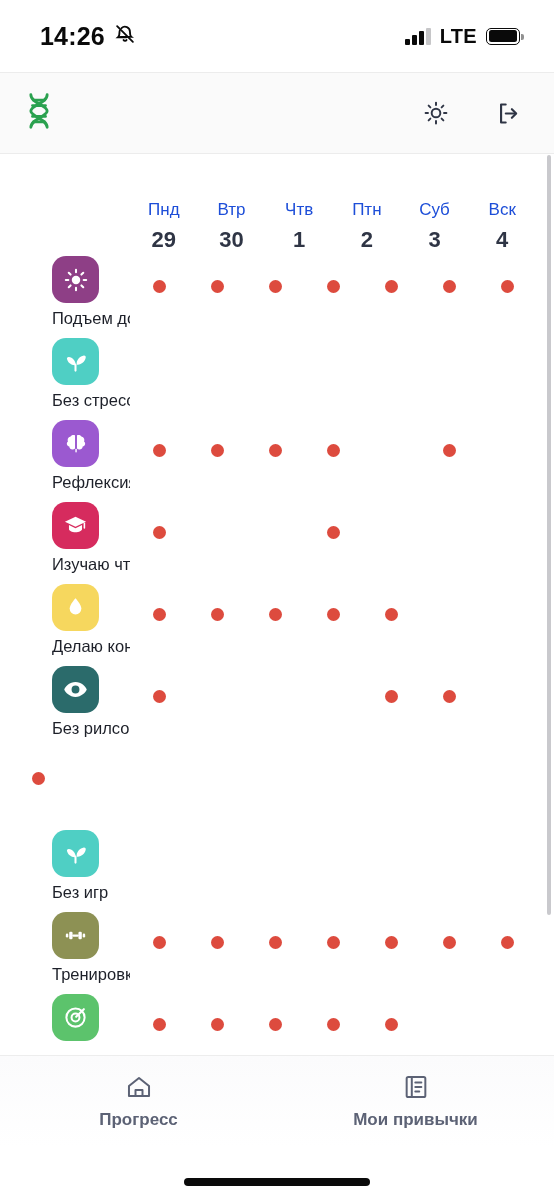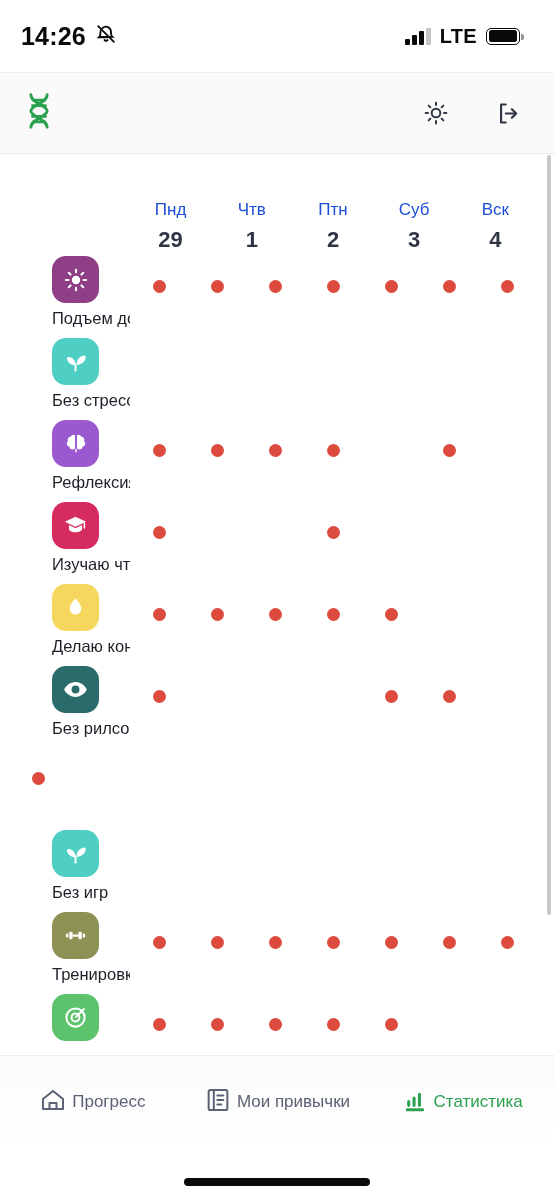--- a/index.html
+++ b/index.html
@@ -8,21 +8,21 @@
     font-family: "Liberation Sans", sans-serif;
     background: #ffffff;
     overflow: hidden;
   }
   .phone { position: relative; width: 554px; height: 1200px; background: #ffffff; }
 
   
   .statusbar {
     height: 72px; width: 100%;
     display: flex; align-items: center; justify-content: space-between;
-    padding: 0 34px 0 21px;
+    padding: 0 34px 0 40px;
     background: #ffffff;
   }
   .sb-left { display: flex; align-items: center; gap: 9px; }
   .sb-time { font-size: 25px; font-weight: 700; color: #0a0a0a; letter-spacing: .2px; }
   .sb-right { display: flex; align-items: center; gap: 9px; }
   .lte { font-size: 20px; font-weight: 700; color: #0a0a0a; letter-spacing: .3px; }
   .bars { display: flex; align-items: flex-end; gap: 2.5px; height: 17px; }
   .bars i { display: block; width: 4.5px; background: #0a0a0a; border-radius: 1px; }
   .bars i:nth-child(1) { height: 6px; }
   .bars i:nth-child(2) { height: 10px; }
@@ -85,22 +85,22 @@
   .navwrap {
     position: absolute; left: 0; right: 0; bottom: 0; height: 145px;
     background: #ffffff;
   }
   .navbar {
     height: 92px; display: flex; align-items: center;
     border-top: 1px solid #ededed;
     background: linear-gradient(180deg,#fbfbfc 0%, #ffffff 100%);
   }
   .navitem {
-    flex: 1 1 0; display: flex; flex-direction: row;
-    align-items: center; justify-content: center; gap: 5px;
+    flex: 1 1 0; display: flex; flex-direction: column;
+    align-items: center; justify-content: center; gap: 5px; font-weight: bold;
   }
   .navlabel { font-size: 17px; color: #5c6275; }
   .navitem.active .navlabel { color: #2aa14f; }
   .homebar { position: absolute; bottom: 14px; left: 50%; transform: translateX(-50%); width: 186px; height: 8px; border-radius: 5px; background: #0a0a0a; }
 </style>
 </head>
 <body>
 
 <div class="phone">
 
@@ -160,20 +160,24 @@
   <div class="content">
     <div class="scrollbar"></div>
 
     <div class="grid-head">
       <div class="head-spacer"></div>
       <div class="day-col">
         <div class="day-name">Пнд</div>
         <div class="day-num">29</div>
       </div>
       <div class="day-col">
+        <div class="day-name">Втр</div>
+        <div class="day-num">30</div>
+      </div>
+      <div class="day-col">
         <div class="day-name">Чтв</div>
         <div class="day-num">1</div>
       </div>
       <div class="day-col">
         <div class="day-name">Птн</div>
         <div class="day-num">2</div>
       </div>
       <div class="day-col">
         <div class="day-name">Суб</div>
         <div class="day-num">3</div>
@@ -520,26 +524,17 @@
       <div class="navitem">
         <span>
           <svg width="28" height="28" viewBox="0 0 24 24" fill="none" stroke="#5c6275" stroke-width="1.7" stroke-linecap="round" stroke-linejoin="round">
             <rect x="4" y="3.4" width="16" height="17.2" rx="1.4"></rect>
             <path d="M8.4 3.4v17.2"></path>
             <path d="M11.4 8.2h5.2M11.4 12h5.2M11.4 15.8h3.4"></path>
           </svg>
         </span>
         <span class="navlabel">Мои привычки</span>
       </div>
-      <div class="navitem active">
-        <span>
-          <svg width="28" height="28" viewBox="0 0 24 24" fill="none" stroke="#2aa14f" stroke-width="2.6" stroke-linecap="round">
-            <path d="M5.4 20.4h13.2"></path>
-            <path d="M6.6 16.6v-3.2M11.2 16.6v-6.4M15.8 16.6v-9.6"></path>
-          </svg>
-        </span>
-        <span class="navlabel">Статистика</span>
-      </div>
     </div>
     <div class="homebar"></div>
   </div>
 
 </div>
 
 </body></html>

